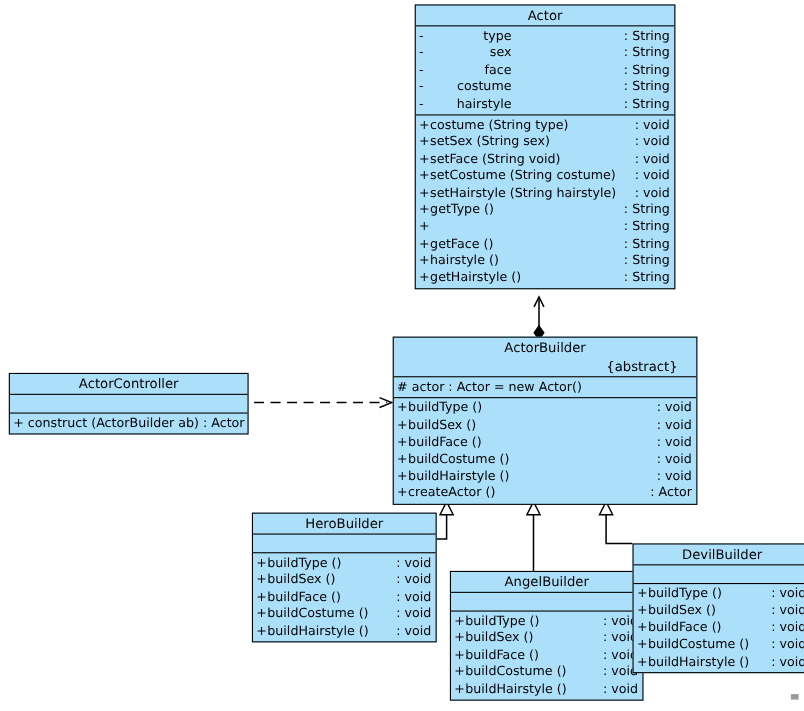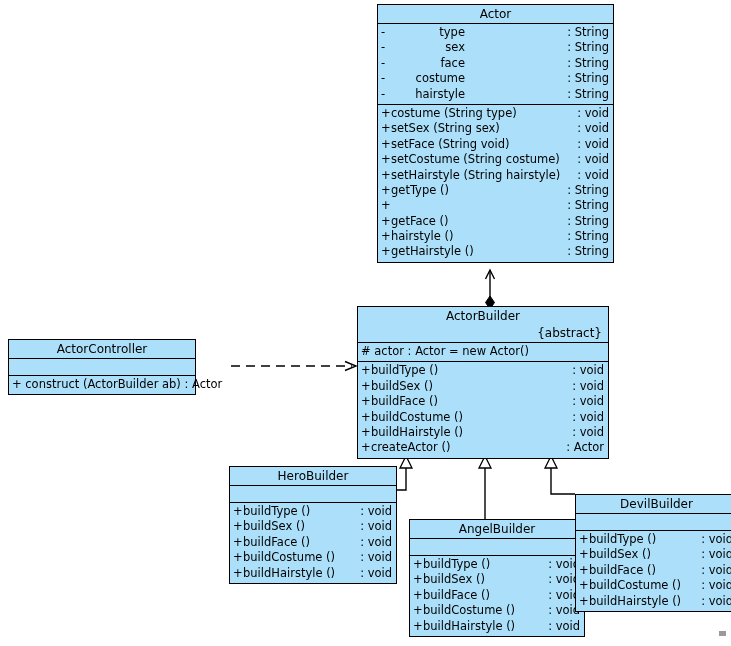--- a/index.html
+++ b/index.html
@@ -42,21 +42,21 @@
     height: 18px;
     padding: 0 2px;
     white-space: nowrap;
     overflow: hidden;
   }
   .cls-stereo {
     text-align: right;
     font-size: 12px;
     line-height: 17px;
     height: 17px;
-    padding: 0 6px 0 2px;
+    padding: 0 17px 0 2px;
     white-space: nowrap;
   }
   .compartment {
     border-top: 1px solid #000000;
     padding: 1px 0 2px 0;
   }
   .compartment.empty {
     height: 16px;
     padding: 0;
   }
@@ -79,22 +79,22 @@
     flex: 0 0 auto;
     margin-left: auto;
     padding-right: 4px;
   }
   .member.single {
     display: block;
     padding-left: 3px;
   }
   
   #class-actor        { left: 377px; top: 4px;   width: 237px; }
-  #class-actorbuilder { left: 357px; top: 306px; width: 252px; }
-  #class-controller   { left: 8px;   top: 339px; width: 188px; }
+  #class-actorbuilder { left: 357px; top: 306px; width: 277px; }
+  #class-controller   { left: 8px;   top: 339px; width: 218px; }
   #class-hero         { left: 229px; top: 466px; width: 168px; }
   #class-angel        { left: 409px; top: 519px; width: 176px; }
   #class-devil        { left: 575px; top: 494px; width: 163px; }
 
   
   #class-actor .attr .m-sig   { width: 74px; flex: 0 0 74px; text-align: right; }
   #class-actor .oper .m-sig   { width: 174px; flex: 0 0 174px; }
   #class-actorbuilder .oper .m-sig { width: 118px; flex: 0 0 118px; }
   #class-hero .oper .m-sig  { width: 100px; flex: 0 0 100px; }
   #class-angel .oper .m-sig { width: 100px; flex: 0 0 100px; }

